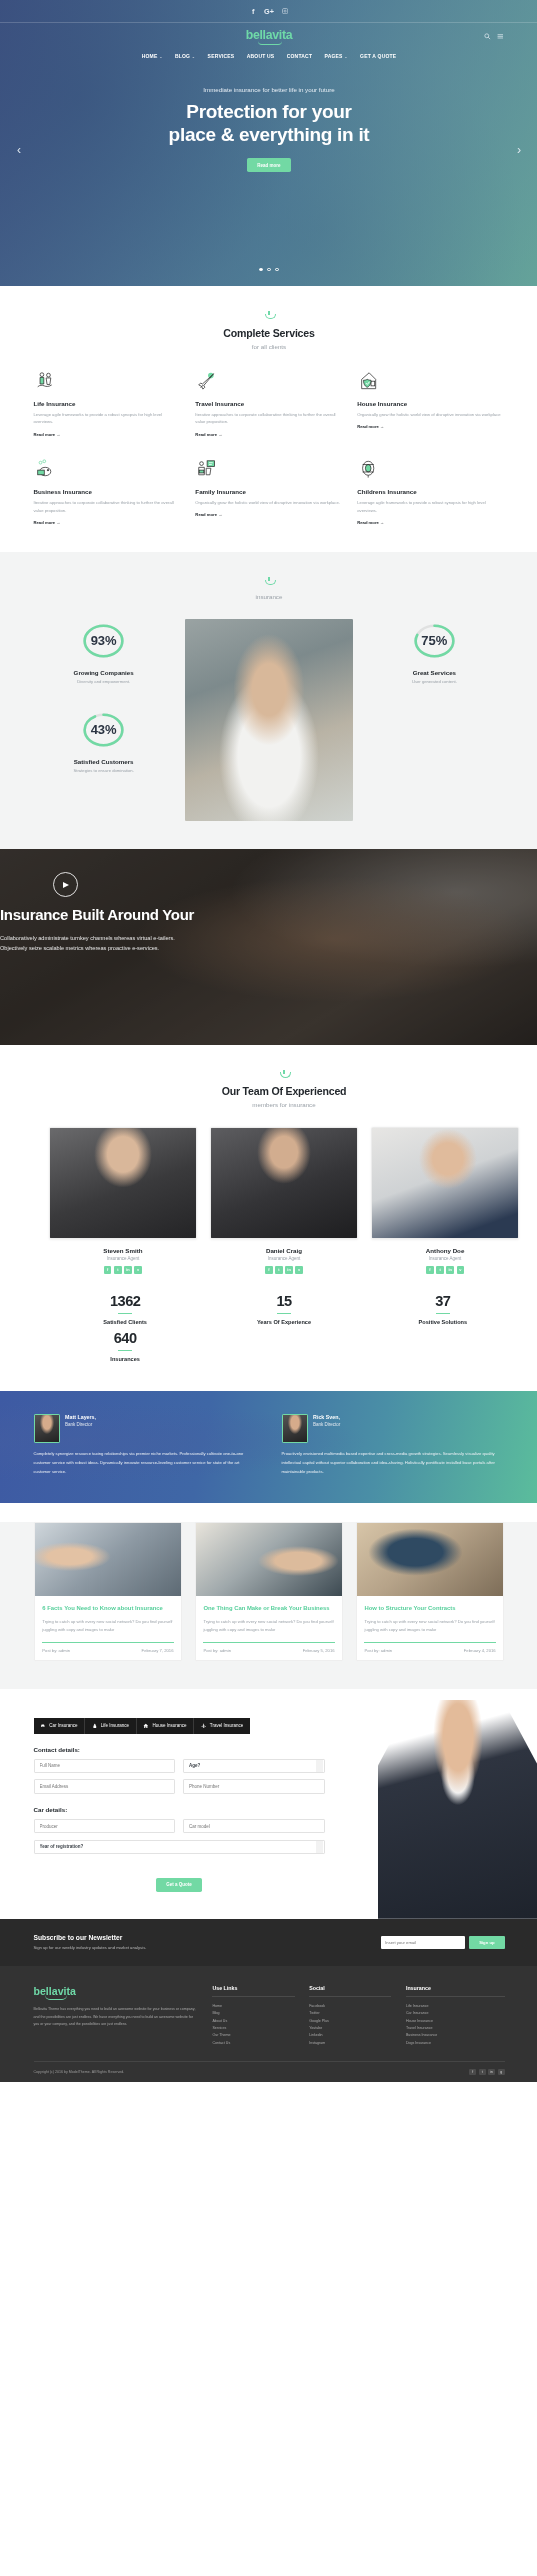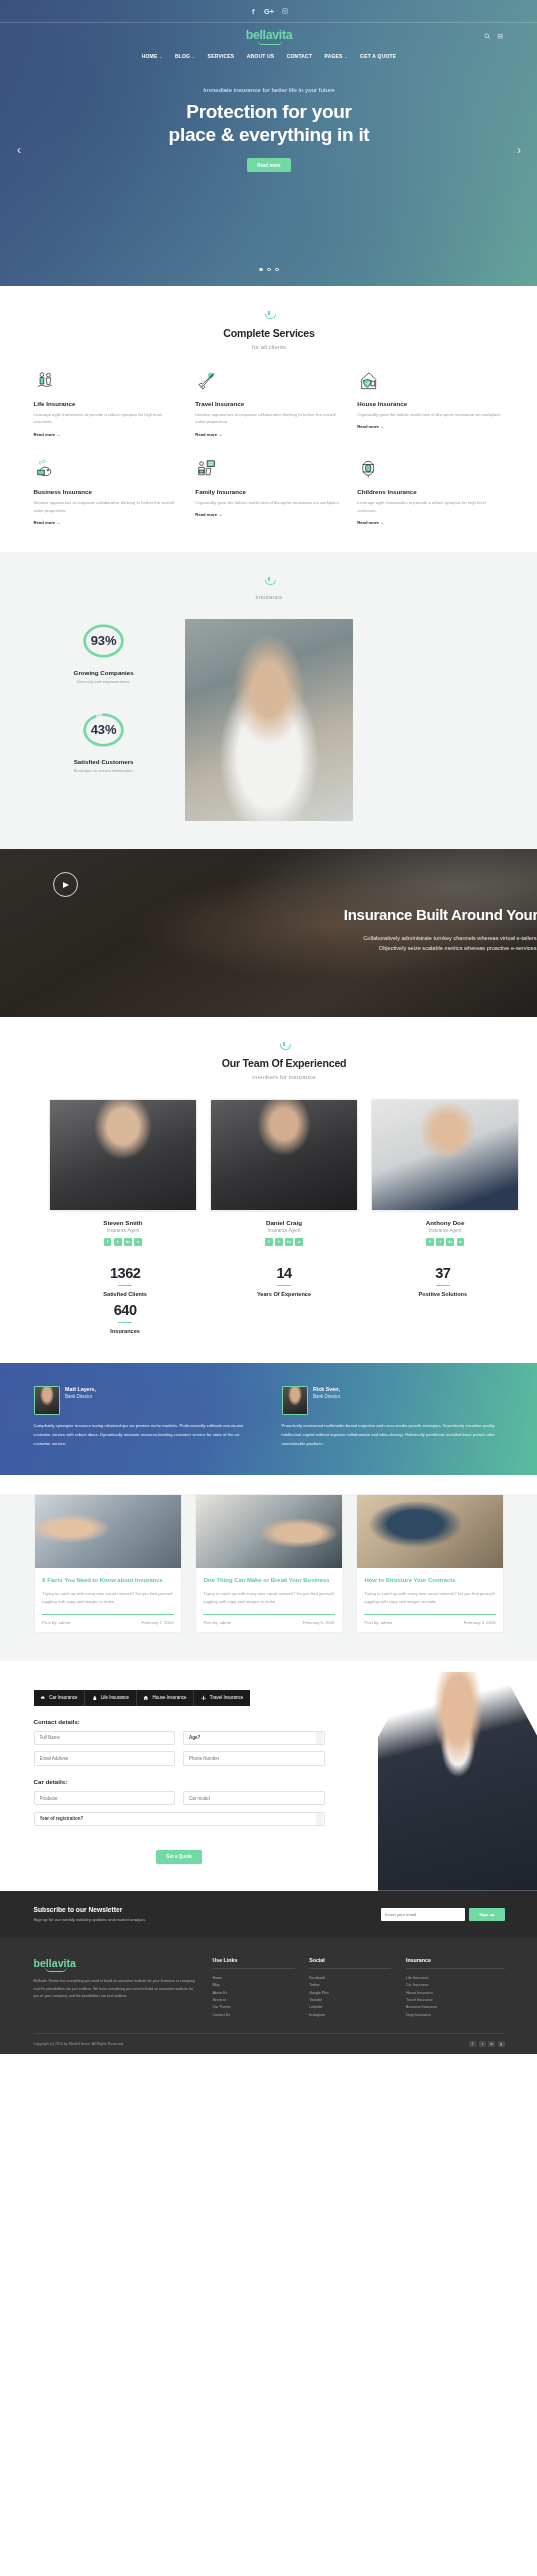--- a/index.html
+++ b/index.html
@@ -93,21 +93,21 @@
   .skills-photo {
     height:202px; border-radius:1.1px;
     background:
       radial-gradient(ellipse at 50% 35%, #d8b89a 0 14%, rgba(216,184,154,0) 30%),
       radial-gradient(ellipse at 50% 68%, #f2f2f0 0 26%, rgba(242,242,240,0) 42%),
       linear-gradient(160deg,#9aa3a3 0%,#7d8a8c 30%,#b9b3a5 62%,#cfd3cf 100%);
   }
 
   
   #videocta {
-    height:168px; position:relative; color:#fff; text-align:right;
+    height:196px; position:relative; color:#fff; text-align:left;
     background:
       radial-gradient(ellipse at 62% 46%, rgba(190,145,110,.55), rgba(0,0,0,0) 42%),
       radial-gradient(ellipse at 85% 22%, rgba(225,225,222,.45), rgba(0,0,0,0) 35%),
       linear-gradient(150deg,#4a443f 0%,#3a342f 35%,#554c44 70%,#2e2a27 100%);
   }
   #videocta::after { content:""; position:absolute; inset:0; background:rgba(20,17,15,.42); }
   .vc-inner { position:relative; z-index:3; padding-top:56px; }
   .playbtn {
     position:absolute; z-index:4; left:53px; top:23.5px; width:25px; height:25px;
     border:0.6px solid rgba(255,255,255,.85); border-radius:50%;
@@ -434,20 +434,31 @@
             <div class="pct">43%</div>
           </div>
           <div class="skill-name">Satisfied Customers</div>
           <div class="skill-desc">Strategies to ensure domination.</div>
         </div>
       </div>
 
       <div class="skills-photo"></div>
 
       <div class="skill-col">
+        <div class="skill">
+          <div class="ring">
+            <svg viewBox="0 0 70 84">
+              <ellipse cx="35" cy="42" rx="29" ry="36" fill="none" stroke="#e0e1e1" stroke-width="5"></ellipse>
+              <ellipse cx="35" cy="42" rx="29" ry="36" fill="none" stroke="#72d9a4" stroke-width="5" stroke-dasharray="165 220" stroke-linecap="round"></ellipse>
+            </svg>
+            <div class="pct">75%</div>
+          </div>
+          <div class="skill-name">Great Services</div>
+          <div class="skill-desc">User generated content.</div>
+        </div>
       </div>
 
     </div>
   </div>
 </section>
 
 <section id="videocta">
   <div class="playbtn">
       <span></span>
     </div>
@@ -509,21 +520,21 @@
 
     </div>
 
     <div class="counters">
       <div>
         <div class="cnum">1362</div>
         <div class="cbar"></div>
         <div class="clabel">Satisfied Clients</div>
       </div>
       <div>
-        <div class="cnum">14</div>
+        <div class="cnum">15</div>
         <div class="cbar"></div>
         <div class="clabel">Years Of Experience</div>
       </div>
       <div>
         <div class="cnum">37</div>
         <div class="cbar"></div>
         <div class="clabel">Positive Solutions</div>
       </div>
       <div>
         <div class="cnum">640</div>

